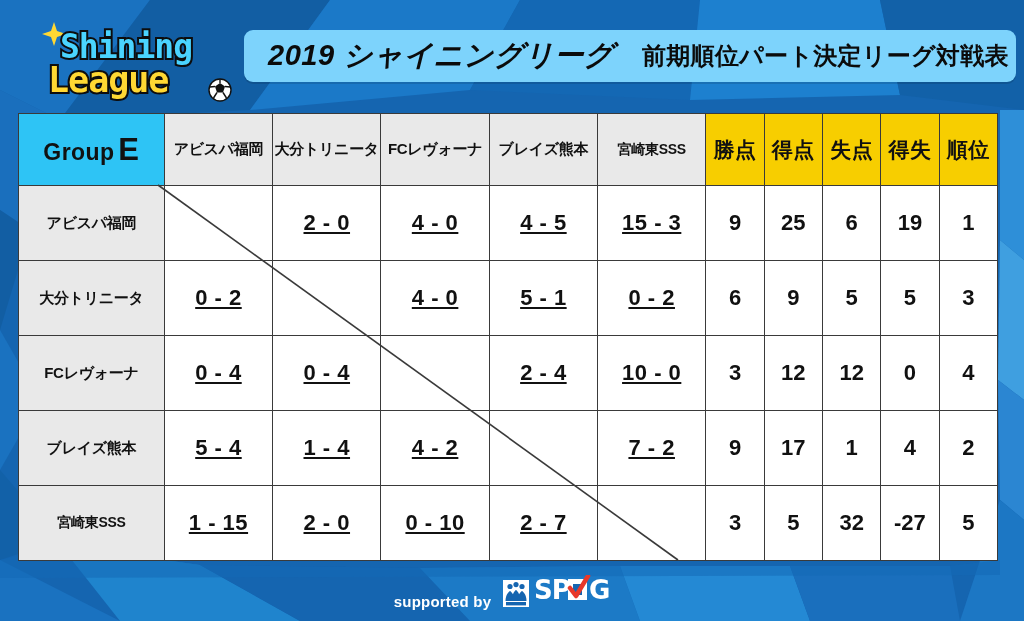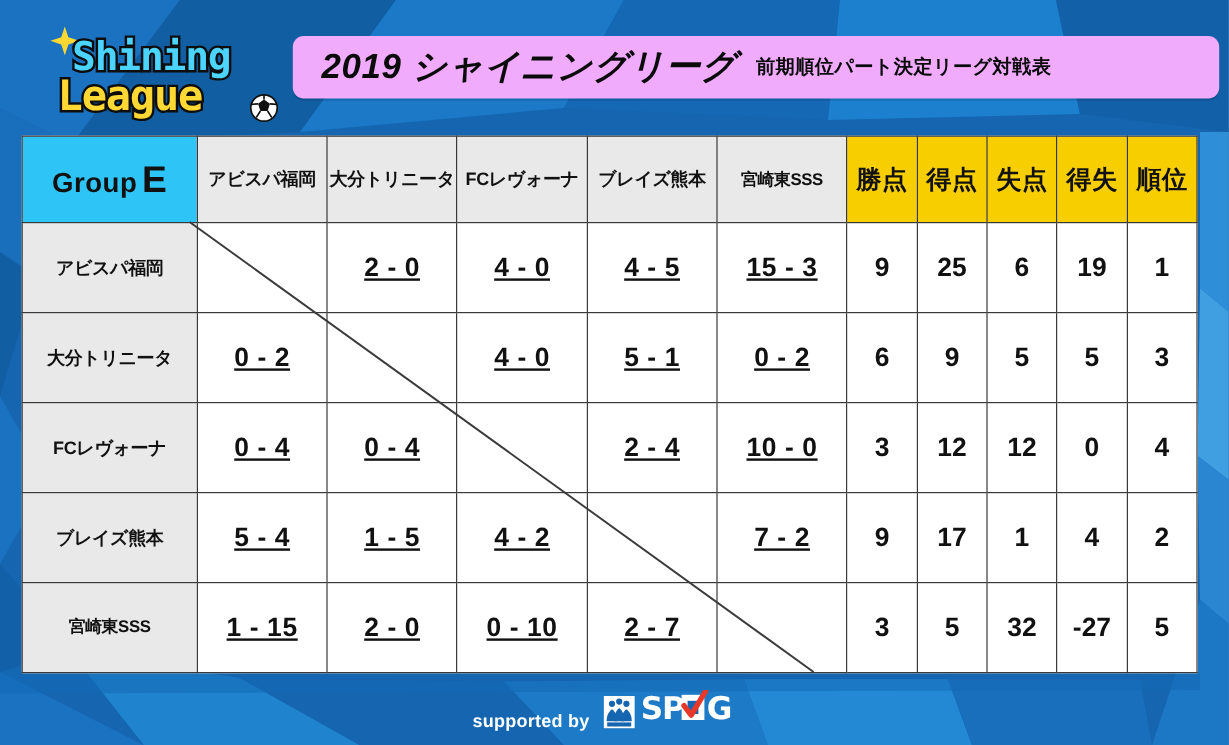--- a/index.html
+++ b/index.html
@@ -28,34 +28,34 @@
 
   .logo-block {
     position: absolute; left: 22px; top: 16px;
     width: 200px; height: 82px;
   }
   .logo-svg { display: block; }
 
   .title-band {
     position: absolute; left: 228px; top: 30px;
     width: 772px; height: 52px;
-    background: #f0abfc;
+    background: #7dd3fc;
     border-radius: 9px;
     display: flex; align-items: center;
     padding-left: 24px;
     box-shadow: 0 2px 0 rgba(0,0,0,0.12);
   }
   .title-main {
     font-size: 29px; font-weight: bold; color: #0b0b0b;
     font-style: italic; letter-spacing: 0.5px;
     white-space: nowrap;
   }
   .title-sub {
-    font-size: 16px; font-weight: bold; color: #0b0b0b;
-    margin-left: 16px; white-space: nowrap;
+    font-size: 24px; font-weight: bold; color: #0b0b0b;
+    margin-left: 28px; white-space: nowrap;
     letter-spacing: 0.3px;
   }
 
   
   .table-wrap {
     position: absolute; left: 18px; top: 113px;
     width: 852px;
   }
   table.standings {
     border-collapse: collapse;
@@ -269,21 +269,21 @@
           <td class="score">10 - 0</td>
           <td class="stat">3</td>
           <td class="stat">12</td>
           <td class="stat">12</td>
           <td class="stat">0</td>
           <td class="stat">4</td>
         </tr>
         <tr>
           <td class="row-head">ブレイズ熊本</td>
           <td class="score">5 - 4</td>
-          <td class="score">1 - 5</td>
+          <td class="score">1 - 4</td>
           <td class="score">4 - 2</td>
           <td class="score blank"></td>
           <td class="score">7 - 2</td>
           <td class="stat">9</td>
           <td class="stat">17</td>
           <td class="stat">1</td>
           <td class="stat">4</td>
           <td class="stat">2</td>
         </tr>
         <tr>

